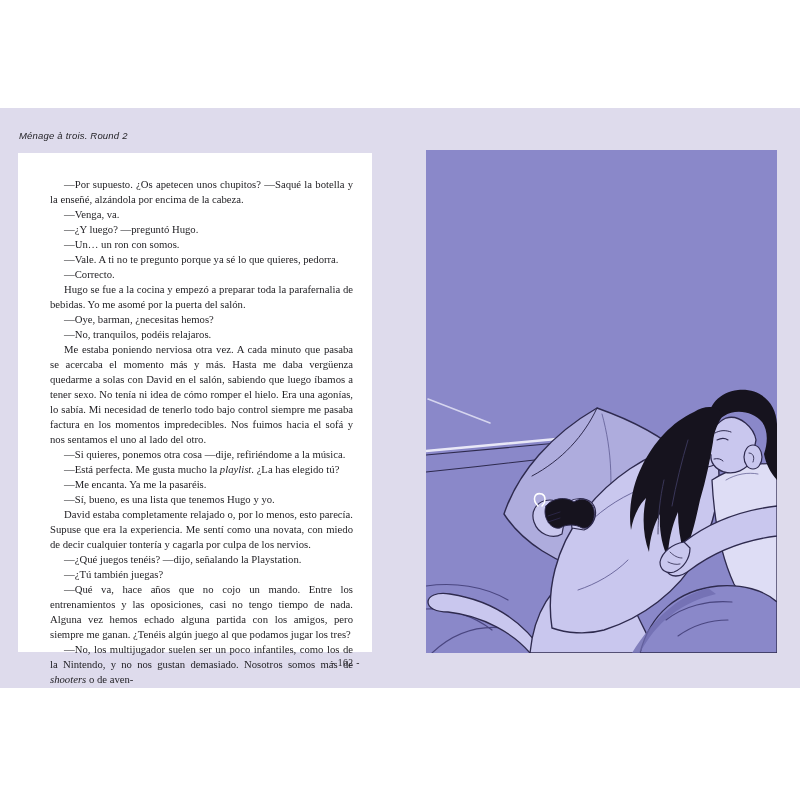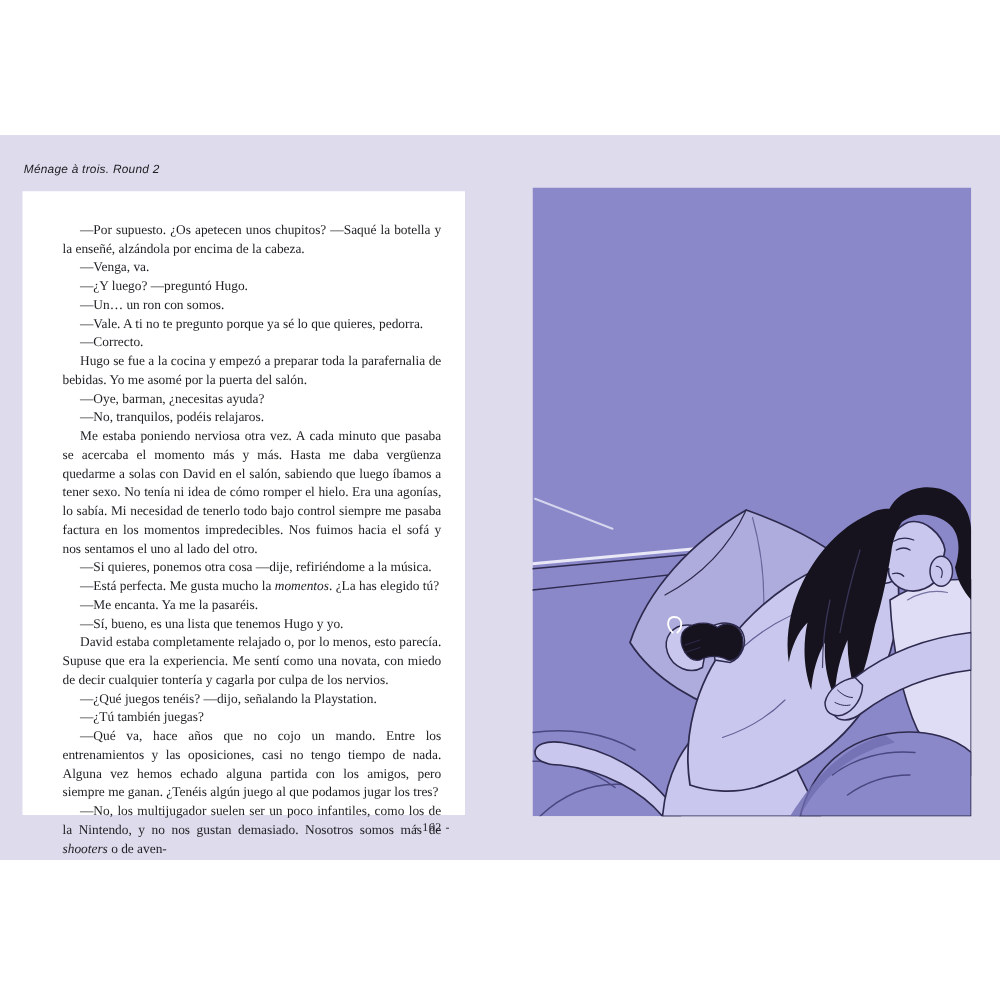--- a/index.html
+++ b/index.html
@@ -60,25 +60,25 @@
 
   <div class="text-page">
     <div class="body-text">
         <p class="para"><span>—Por supuesto. ¿Os apetecen unos chupitos? —Saqué la botella y la enseñé, alzándola por encima de la cabeza.</span></p>
         <p class="para"><span>—Venga, va.</span></p>
         <p class="para"><span>—¿Y luego? —preguntó Hugo.</span></p>
         <p class="para"><span>—Un… un ron con somos.</span></p>
         <p class="para"><span>—Vale. A ti no te pregunto porque ya sé lo que quieres, pedorra.</span></p>
         <p class="para"><span>—Correcto.</span></p>
         <p class="para"><span>Hugo se fue a la cocina y empezó a preparar toda la parafernalia de bebidas. Yo me asomé por la puerta del salón.</span></p>
-        <p class="para"><span>—Oye, barman, ¿necesitas ayuda?</span></p>
+        <p class="para"><span>—Oye, barman, ¿necesitas hemos?</span></p>
         <p class="para"><span>—No, tranquilos, podéis relajaros.</span></p>
         <p class="para"><span>Me estaba poniendo nerviosa otra vez. A cada minuto que pasaba se acercaba el momento más y más. Hasta me daba vergüenza quedarme a solas con David en el salón, sabiendo que luego íbamos a tener sexo. No tenía ni idea de cómo romper el hielo. Era una agonías, lo sabía. Mi necesidad de tenerlo todo bajo control siempre me pasaba factura en los momentos impredecibles. Nos fuimos hacia el sofá y nos sentamos el uno al lado del otro.</span></p>
         <p class="para"><span>—Si quieres, ponemos otra cosa —dije, refiriéndome a la música.</span></p>
-        <p class="para"><span>—Está perfecta. Me gusta mucho la </span><i>momentos</i><span>. ¿La has elegido tú?</span></p>
+        <p class="para"><span>—Está perfecta. Me gusta mucho la </span><i>playlist</i><span>. ¿La has elegido tú?</span></p>
         <p class="para"><span>—Me encanta. Ya me la pasaréis.</span></p>
         <p class="para"><span>—Sí, bueno, es una lista que tenemos Hugo y yo.</span></p>
         <p class="para"><span>David estaba completamente relajado o, por lo menos, esto parecía. Supuse que era la experiencia. Me sentí como una novata, con miedo de decir cualquier tontería y cagarla por culpa de los nervios.</span></p>
         <p class="para"><span>—¿Qué juegos tenéis? —dijo, señalando la Playstation.</span></p>
         <p class="para"><span>—¿Tú también juegas?</span></p>
         <p class="para"><span>—Qué va, hace años que no cojo un mando. Entre los entrenamientos y las oposiciones, casi no tengo tiempo de nada. Alguna vez hemos echado alguna partida con los amigos, pero siempre me ganan. ¿Tenéis algún juego al que podamos jugar los tres?</span></p>
         <p class="para"><span>—No, los multijugador suelen ser un poco infantiles, como los de la Nintendo, y no nos gustan demasiado. Nosotros somos más de </span><i>shooters</i><span> o de aven-</span></p>
       </div>
   </div>
 

